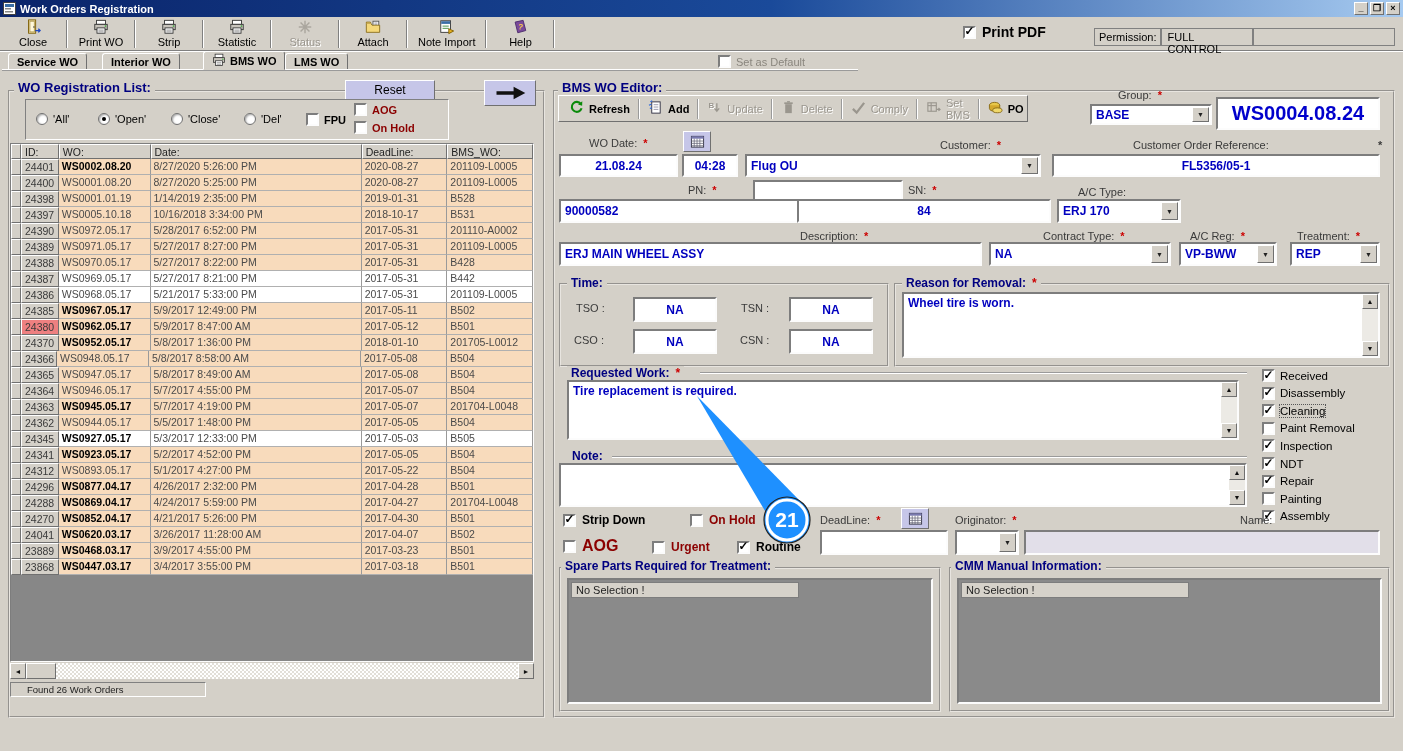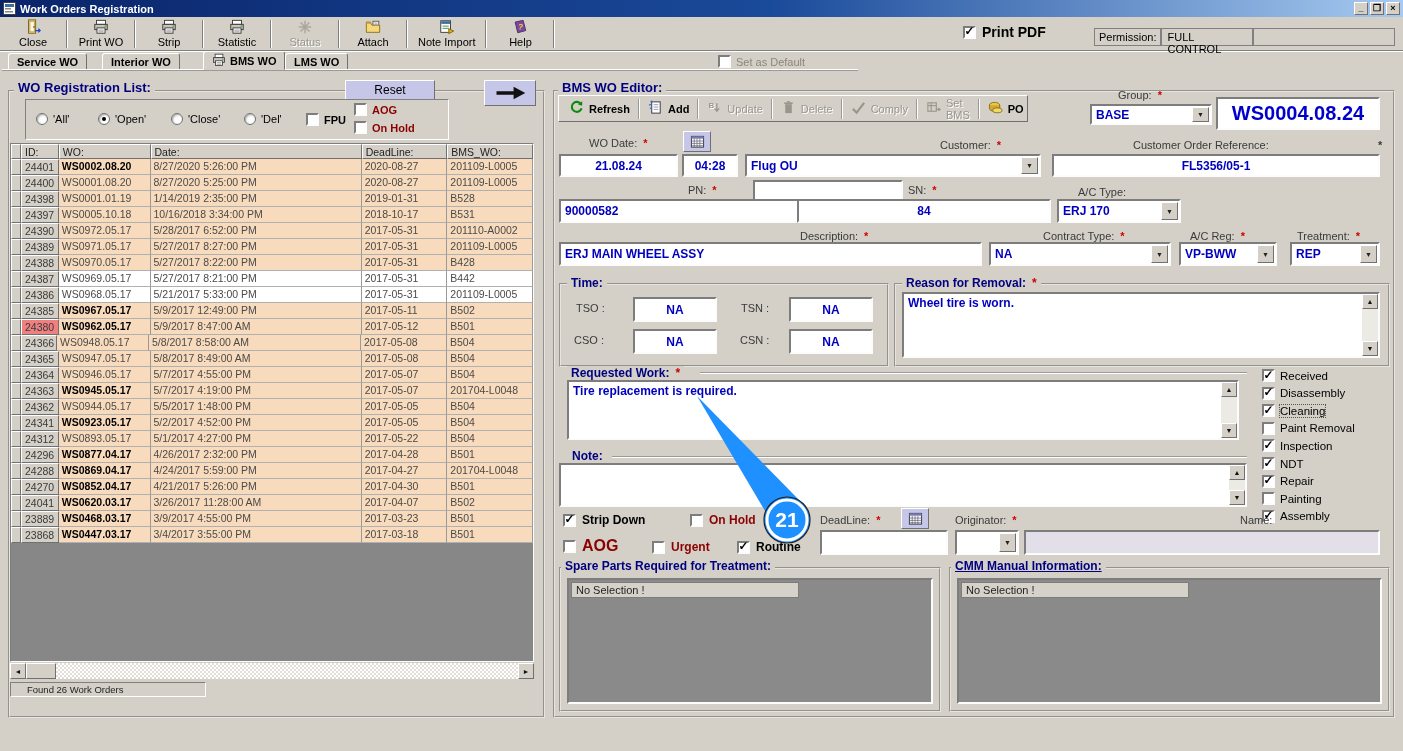--- a/index.html
+++ b/index.html
@@ -426,20 +426,28 @@
       <div class="g-row">
         <div class="gc idc" style="width: 10px;"></div>
         <div class="gc idc alert" style="width: 38px;">24380</div>
         <div class="gc peach b" style="width: 92px;">WS0962.05.17</div>
         <div class="gc peach" style="width: 212px;">5/9/2017 8:47:00 AM</div>
         <div class="gc peach" style="width: 86px;">2017-05-12</div>
         <div class="gc peach" style="width: 86px;">B501</div>
       </div>
       <div class="g-row">
         <div class="gc idc" style="width: 10px;"></div>
+        <div class="gc idc" style="width: 38px;">24370</div>
+        <div class="gc peach b" style="width: 92px;">WS0952.05.17</div>
+        <div class="gc peach" style="width: 212px;">5/8/2017 1:36:00 PM</div>
+        <div class="gc peach" style="width: 86px;">2018-01-10</div>
+        <div class="gc peach" style="width: 86px;">201705-L0012</div>
+      </div>
+      <div class="g-row">
+        <div class="gc idc" style="width: 10px;"></div>
         <div class="gc idc" style="width: 36px;">24366</div>
         <div class="gc peach" style="width: 92px;">WS0948.05.17</div>
         <div class="gc peach" style="width: 212px;">5/8/2017 8:58:00 AM</div>
         <div class="gc peach" style="width: 86px;">2017-05-08</div>
         <div class="gc peach" style="width: 86px;">B504</div>
       </div>
       <div class="g-row">
         <div class="gc idc" style="width: 10px;"></div>
         <div class="gc idc" style="width: 38px;">24365</div>
         <div class="gc peach" style="width: 92px;">WS0947.05.17</div>
@@ -463,20 +471,28 @@
         <div class="gc peach" style="width: 86px;">2017-05-07</div>
         <div class="gc peach" style="width: 86px;">201704-L0048</div>
       </div>
       <div class="g-row">
         <div class="gc idc" style="width: 10px;"></div>
         <div class="gc idc" style="width: 38px;">24362</div>
         <div class="gc peach" style="width: 92px;">WS0944.05.17</div>
         <div class="gc peach" style="width: 212px;">5/5/2017 1:48:00 PM</div>
         <div class="gc peach" style="width: 86px;">2017-05-05</div>
         <div class="gc peach" style="width: 86px;">B504</div>
+      </div>
+      <div class="g-row">
+        <div class="gc idc" style="width: 10px;"></div>
+        <div class="gc idc" style="width: 38px;">24345</div>
+        <div class="gc wh b" style="width: 92px;">WS0927.05.17</div>
+        <div class="gc wh" style="width: 212px;">5/3/2017 12:33:00 PM</div>
+        <div class="gc wh" style="width: 86px;">2017-05-03</div>
+        <div class="gc wh" style="width: 86px;">B505</div>
       </div>
       <div class="g-row">
         <div class="gc idc" style="width: 10px;"></div>
         <div class="gc idc" style="width: 38px;">24341</div>
         <div class="gc peach b" style="width: 92px;">WS0923.05.17</div>
         <div class="gc peach" style="width: 212px;">5/2/2017 4:52:00 PM</div>
         <div class="gc peach" style="width: 86px;">2017-05-05</div>
         <div class="gc peach" style="width: 86px;">B504</div>
       </div>
       <div class="g-row">
@@ -829,21 +845,21 @@
   <div class="fieldbox" style="left:1024px; top:530px; width:356px; height:25px; background:#e2dfe9;">
       <span></span>
     </div>
 
   <div class="panel" style="left:559px; top:567px; width:382px; height:145px;"></div>
   <span class="legend small" style="left:561px; top:559px;">Spare Parts Required for Treatment:</span>
   <div class="listbox" style="left:567px; top:578px; width:366px; height:126px;">
     <div class="hdrstrip">No Selection !</div>
   </div>
   <div class="panel" style="left:949px; top:567px; width:441px; height:145px;"></div>
-  <span class="legend small" style="left:951px; top:559px;text-decoration:underline;">CMM Manual Information:</span>
+  <span class="legend small" style="left:951px; top:559px;">CMM Manual Information:</span>
   <div class="listbox" style="left:957px; top:578px; width:425px; height:126px;">
     <div class="hdrstrip">No Selection !</div>
   </div>
 
   <svg class="abs" style="left:0; top:0; width:1403px; height:751px; pointer-events:none; z-index:9;">
     <polygon points="697,396 771,521 803,504" fill="#1e90ff"></polygon>
     <circle cx="787" cy="520" r="23" fill="#1e90ff" stroke="#222" stroke-width="1.2"></circle>
     <circle cx="787" cy="520" r="20" fill="#1e90ff" stroke="#fff" stroke-width="3"></circle>
     <text id="callout-num" x="787" y="527" text-anchor="middle" font-size="21" font-weight="bold" fill="#fff" font-family="Liberation Sans, sans-serif">21</text>
   </svg>

